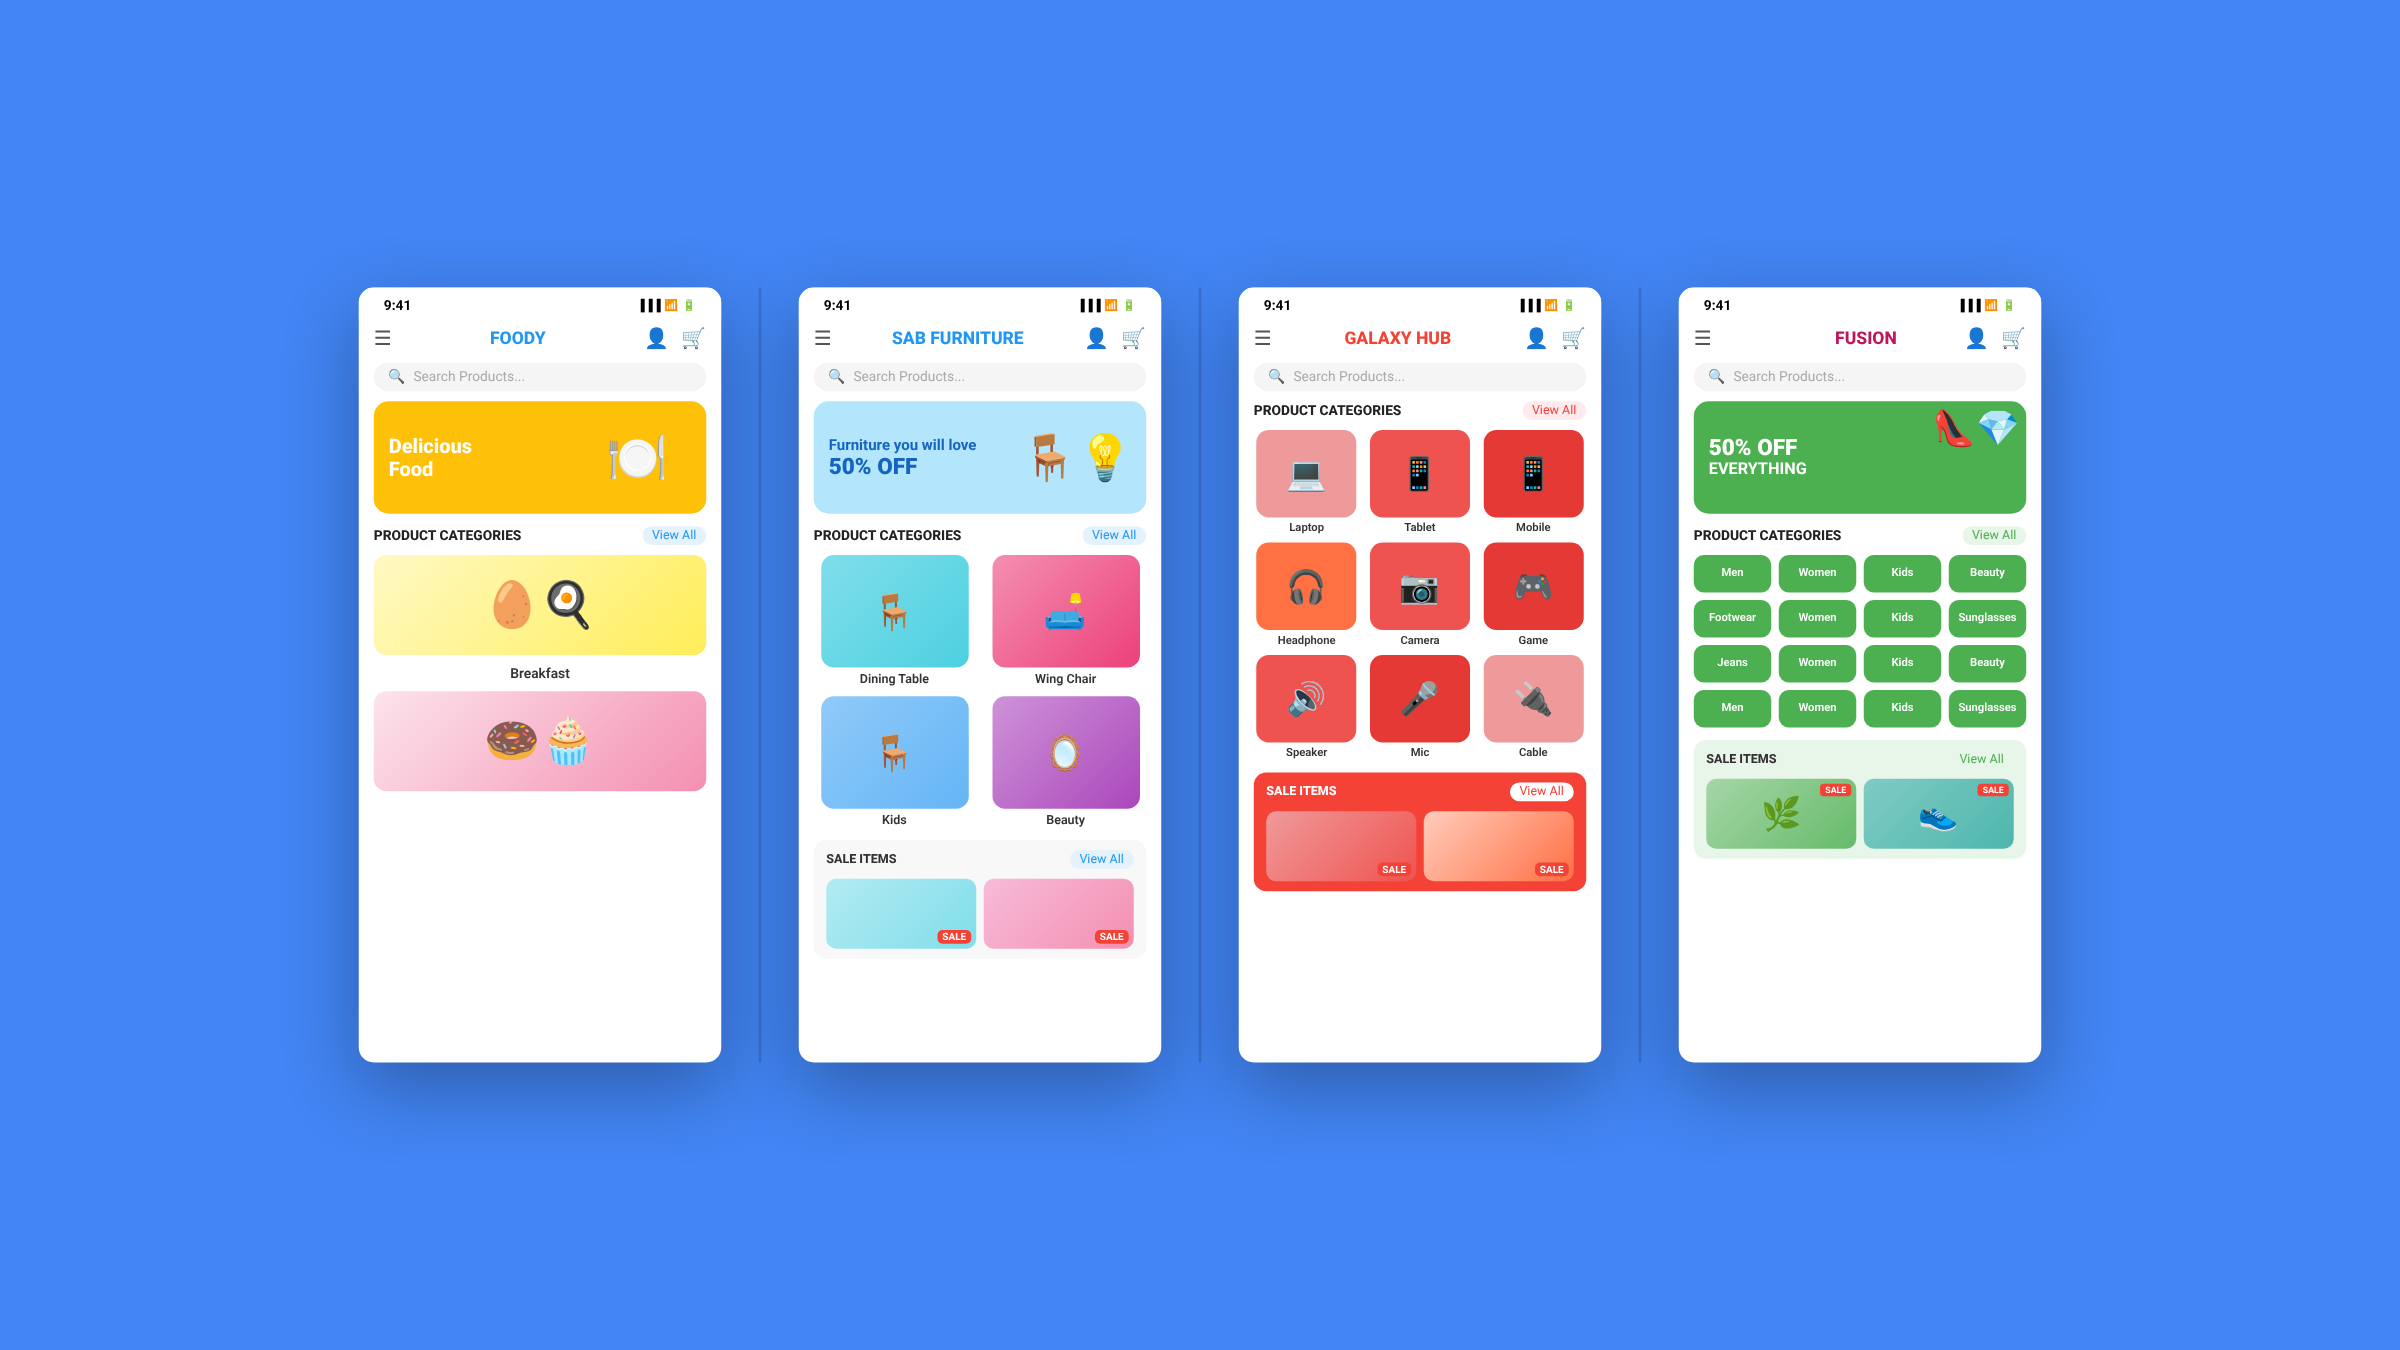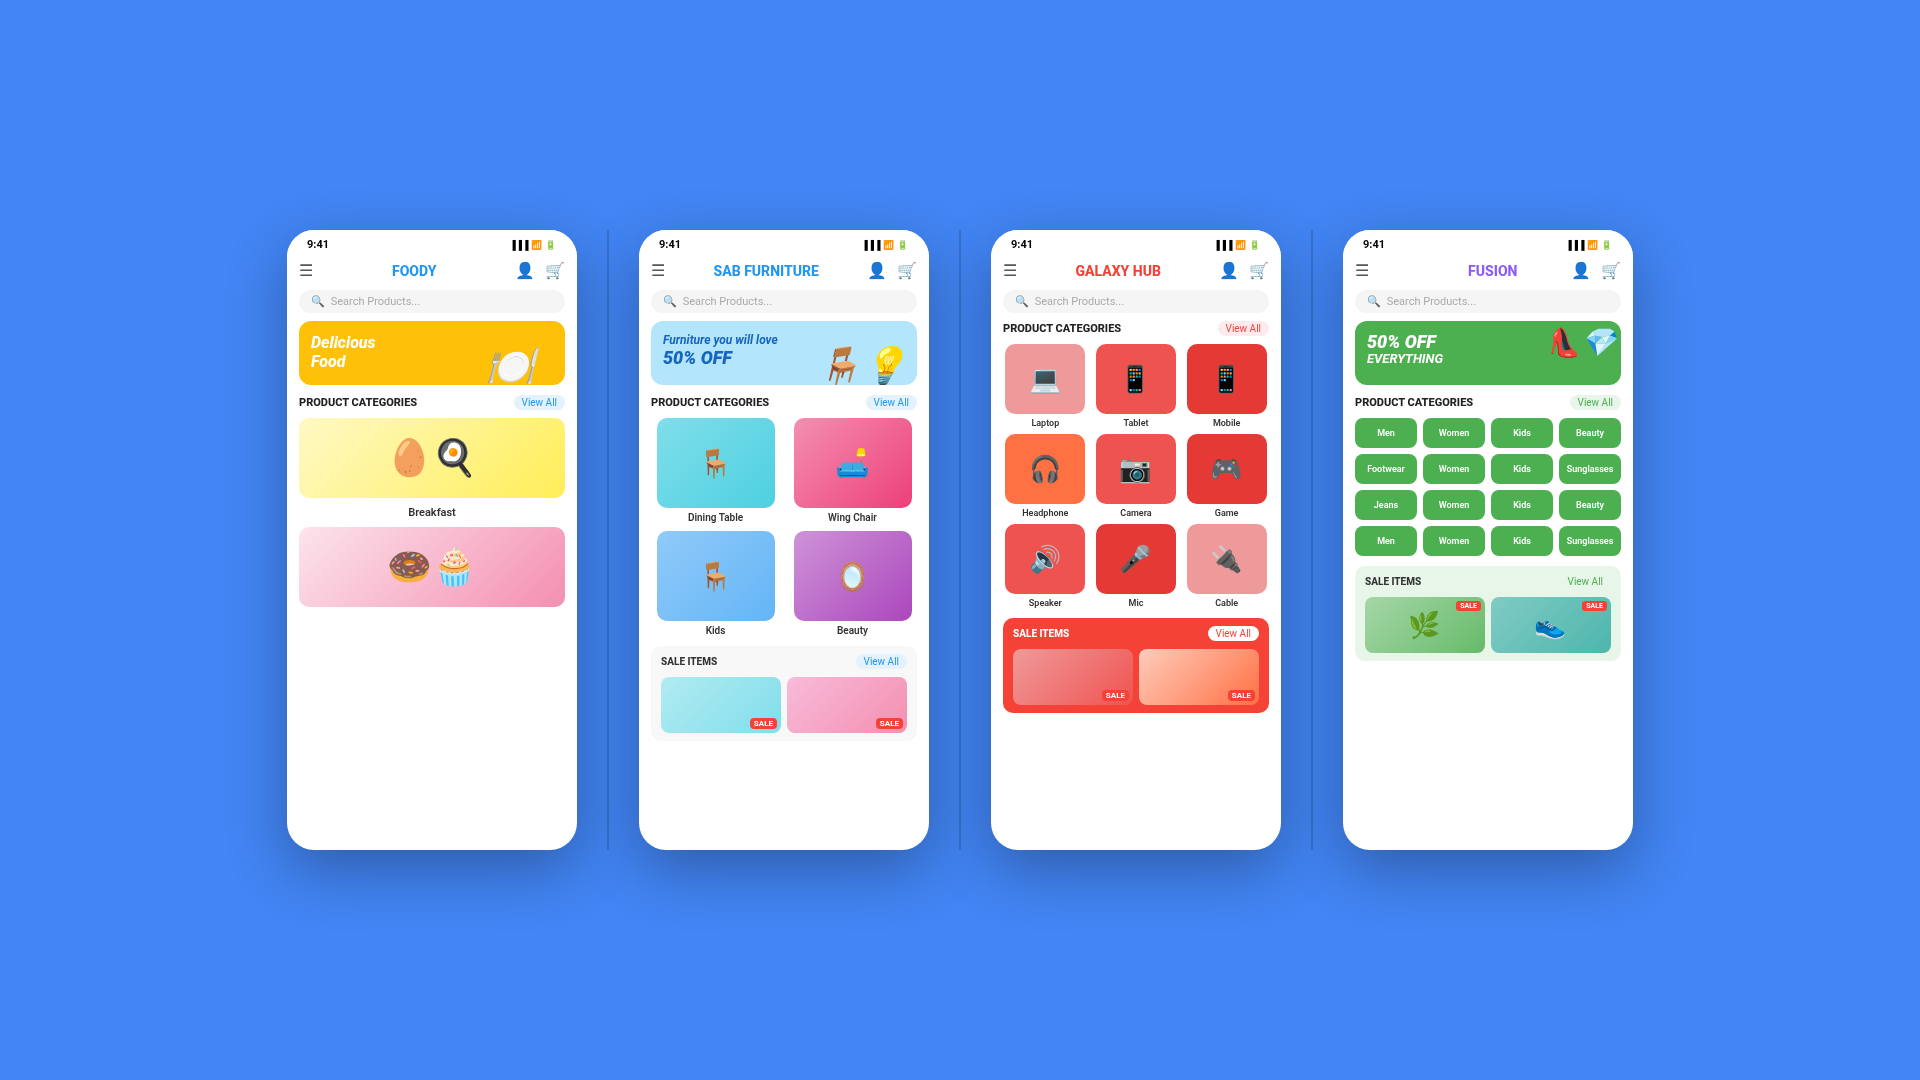--- a/index.html
+++ b/index.html
@@ -17,21 +17,21 @@
 
     .phone-wrapper {
       display: flex;
       align-items: center;
       justify-content: center;
       padding: 60px 30px;
     }
 
     .phone {
       background: white;
-      border-radius: 27px;
+      border-radius: 12px;
       width: 290px;
       height: 620px;
       box-shadow: 0 20px 60px rgba(0,0,0,0.3);
       overflow: hidden;
       display: flex;
       flex-direction: column;
       position: relative;
     }
 
     .phone-notch-area {
@@ -61,46 +61,46 @@
       justify-content: space-between;
       padding: 6px 12px;
       background: white;
     }
 
     .hamburger { font-size: 16px; color: #555; }
     .app-title { font-weight: 800; font-size: 14px; }
     .title-foody { color: #2196F3; }
     .title-furniture { color: #2196F3; text-align: right; }
     .title-galaxy { color: #f44336; }
-    .title-fusion { color: #8b5cf6; padding-left: 45px; }
+    .title-fusion { color: #be185d; padding-left: 45px; }
     .header-icons { display: flex; gap: 10px; font-size: 16px; color: #555; }
 
     
     .search-bar {
       margin: 4px 12px 8px 12px;
       background: #f5f5f5;
       border-radius: 20px;
       padding: 5px 12px;
       display: flex;
       align-items: center;
       gap: 6px;
       font-size: 11px;
       color: #aaa;
     }
 
     
     .banner {
       margin: 0 12px 10px 12px;
       border-radius: 12px;
       overflow: hidden;
-      height: 64px;
+      height: 90px;
       position: relative;
       display: flex;
+      align-items: center;
       padding: 12px;
-      font-style: italic;
     }
 
     .banner-foody { background: #FFC107; }
     .banner-furniture { background: #B3E5FC; }
     .banner-galaxy { background: #f44336; }
     .banner-fusion { background: #4CAF50; }
 
     .banner-text {
       color: white;
       font-weight: 800;

